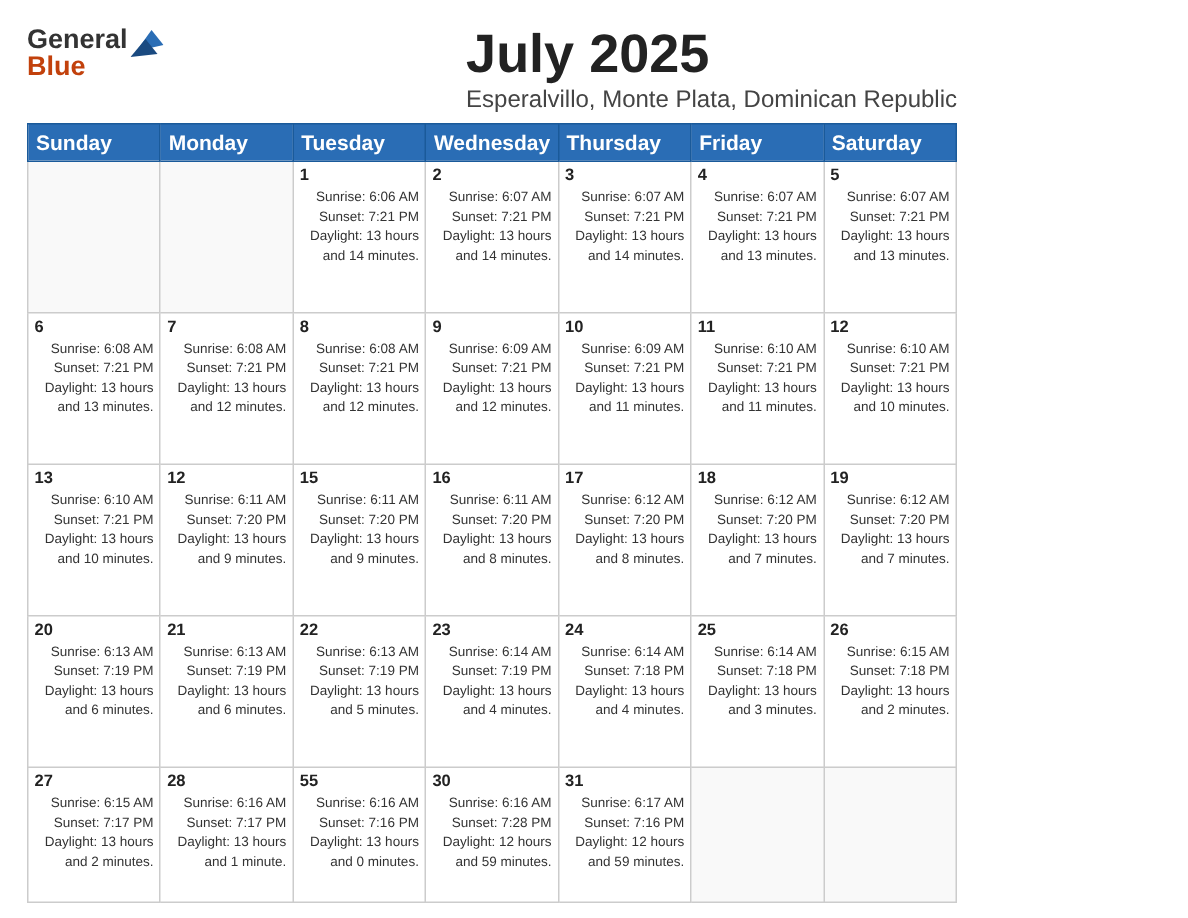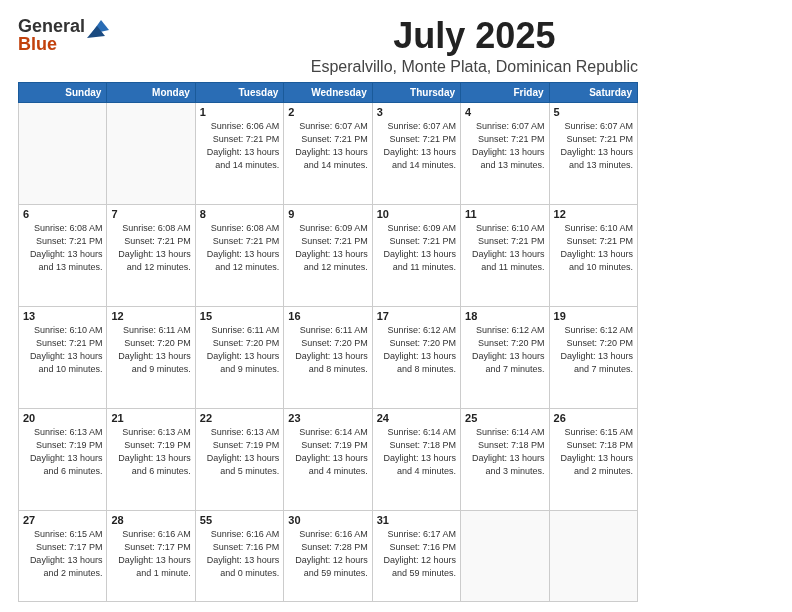--- a/index.html
+++ b/index.html
@@ -33,21 +33,21 @@
       line-height: 1.1;
     }
     .logo-general { color: #333; }
     .logo-blue { color: #c2410c; }
     .logo-icon {
       width: 22px;
       height: 22px;
       margin-left: 2px;
     }
     .title-block {
-      text-align: center;
+      text-align: left;
     }
     .month-title {
       font-size: 36px;
       font-weight: bold;
       color: #222;
       line-height: 1.1;
     }
     .subtitle {
       font-size: 16px;
       color: #444;
@@ -56,23 +56,23 @@
     .calendar {
       flex: 1;
       border: 1px solid #ccc;
       border-collapse: collapse;
       width: 100%;
       table-layout: fixed;
     }
     .calendar th {
       background: #2a6db5;
       color: #fff;
-      text-align: right;
+      text-align: left;
       padding: 4px 5px;
-      font-size: 10px;
+      font-size: 14px;
       font-weight: bold;
       border: 1px solid #1a5a9a;
     }
     .calendar td {
       border: 1px solid #ccc;
       vertical-align: top;
       padding: 3px 4px;
       font-size: 9.5px;
       color: #333;
       height: 82px;

